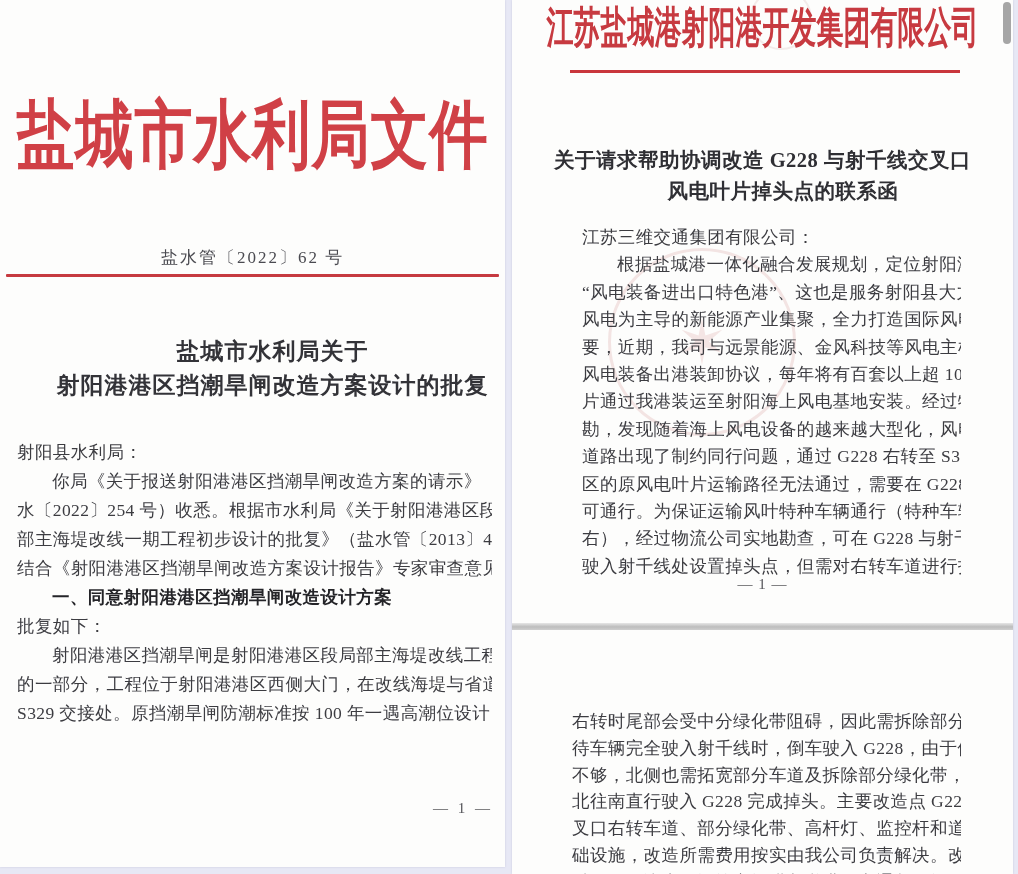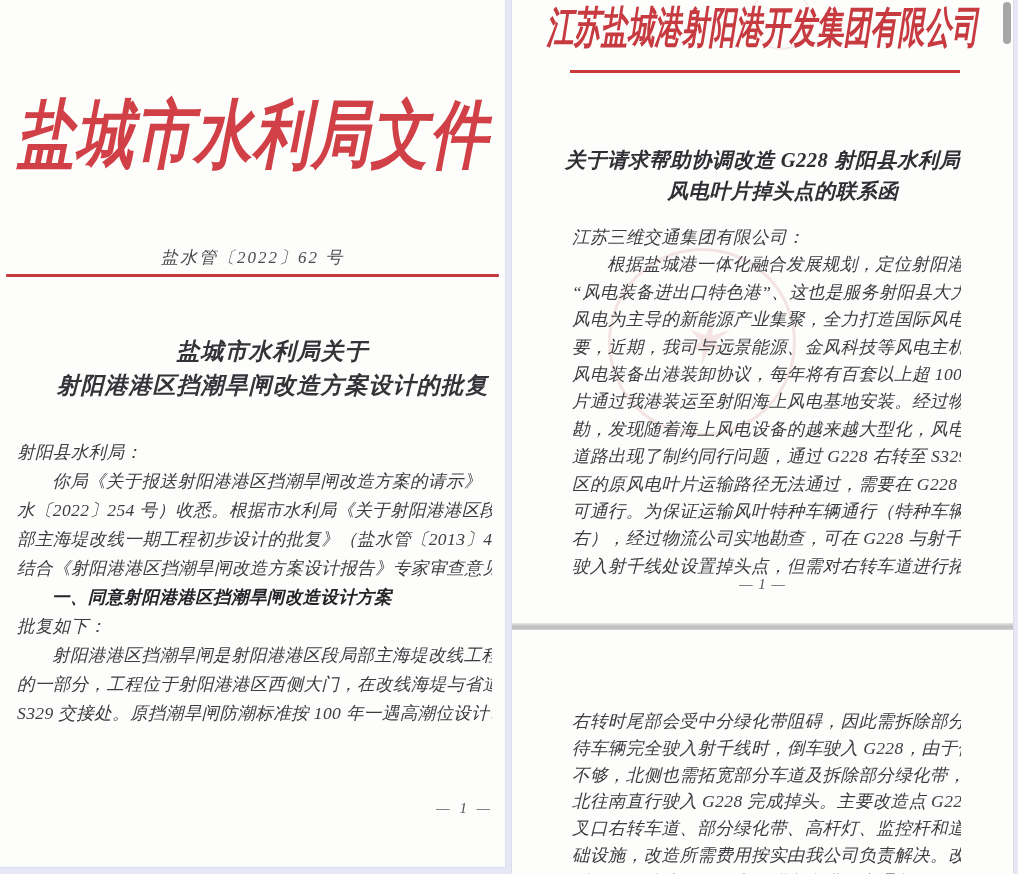--- a/index.html
+++ b/index.html
@@ -2,21 +2,21 @@
 <html><head>
 <meta charset="utf-8">
 <style>
   html,body{margin:0;padding:0;}
   body{
     width:1018px;height:874px;overflow:hidden;
     background:#e7e8f5;
     font-family:"Liberation Serif","DejaVu Serif",serif;
   }
   .viewer{position:relative;width:1018px;height:874px;}
-  .page{position:absolute;background:#fdfdfc;box-shadow:0 0 2px rgba(120,120,160,0.25);font-style:italic;}
+  .page{position:absolute;background:#fdfdfc;box-shadow:0 0 2px rgba(120,120,160,0.25);}
   .page-left{left:0;top:0;width:505px;height:867px;}
   .page-right{left:512px;top:0;width:501px;height:874px;overflow:hidden;}
 
   
   .ld-header{
     position:absolute;top:104px;left:0;right:0;text-align:center;
     font-size:58px;line-height:64px;font-weight:700;color:#d04046;
     letter-spacing:1px;white-space:nowrap;
     transform:scaleY(1.28);transform-origin:50% 50%;
   }
@@ -47,21 +47,21 @@
   .red-rule-right{
     position:absolute;top:70px;left:58px;width:390px;height:2.5px;
     background:#c9363c;
   }
   .rd-title1{position:absolute;top:146px;left:0;right:0;text-align:center;
     font-size:20.5px;font-weight:700;color:#2f2f34;letter-spacing:0.5px;}
   .rd-title2{position:absolute;top:177px;left:0;right:0;text-align:center;
     font-size:20.5px;font-weight:700;color:#2f2f34;letter-spacing:0.5px;margin-left:41px;}
   .rd-body1{position:absolute;top:224px;left:60px;right:52px;
     font-size:17.5px;color:#3c3c41;}
-  .rd-body1 .bodyline{height:27.4px;line-height:27.4px;}
+  .rd-body1 .bodyline{height:27.4px;line-height:27.4px;margin-left:10px;}
   .rd-pagenum{position:absolute;top:576px;left:0;right:0;text-align:center;
     font-size:15px;color:#55555a;letter-spacing:1px;}
   .page-break{
     position:absolute;top:623px;left:0;width:100%;height:7px;
     background:linear-gradient(#e6e6e6,#bdbdbd 55%,#cfcfcf);
   }
   .rd-body2{position:absolute;top:708px;left:60px;right:52px;
     font-size:17.5px;color:#3c3c41;}
   .rd-body2 .bodyline{height:26.8px;line-height:26.8px;}
 
@@ -118,21 +118,21 @@
         <div class="bodyline">的一部分，工程位于射阳港港区西侧大门，在改线海堤与省道</div>
         <div class="bodyline">S329 交接处。原挡潮旱闸防潮标准按 100 年一遇高潮位设计、</div>
       </div>
     <div class="ld-pagenum">— 1 —</div>
   </div>
 
   <div class="page page-right">
     <div class="stamp-small"></div>
     <div class="rd-header">江苏盐城港射阳港开发集团有限公司</div>
     <div class="red-rule-right"></div>
-    <div class="rd-title1">关于请求帮助协调改造 G228 射阳县水利局</div>
+    <div class="rd-title1">关于请求帮助协调改造 G228 与射千线交叉口</div>
     <div class="rd-title2">风电叶片掉头点的联系函</div>
     <div class="seal">✶</div>
     <div class="rd-body1">
         <div class="bodyline al">江苏三维交通集团有限公司：</div>
         <div class="bodyline ind">根据盐城港一体化融合发展规划，定位射阳港区着力打造</div>
         <div class="bodyline">“风电装备进出口特色港”、这也是服务射阳县大力推进以海上</div>
         <div class="bodyline">风电为主导的新能源产业集聚，全力打造国际风电产业新城的需</div>
         <div class="bodyline">要，近期，我司与远景能源、金风科技等风电主机厂商达成海上</div>
         <div class="bodyline">风电装备出港装卸协议，每年将有百套以上超 100 米长的风电叶</div>
         <div class="bodyline">片通过我港装运至射阳海上风电基地安装。经过物流公司前期路</div>

